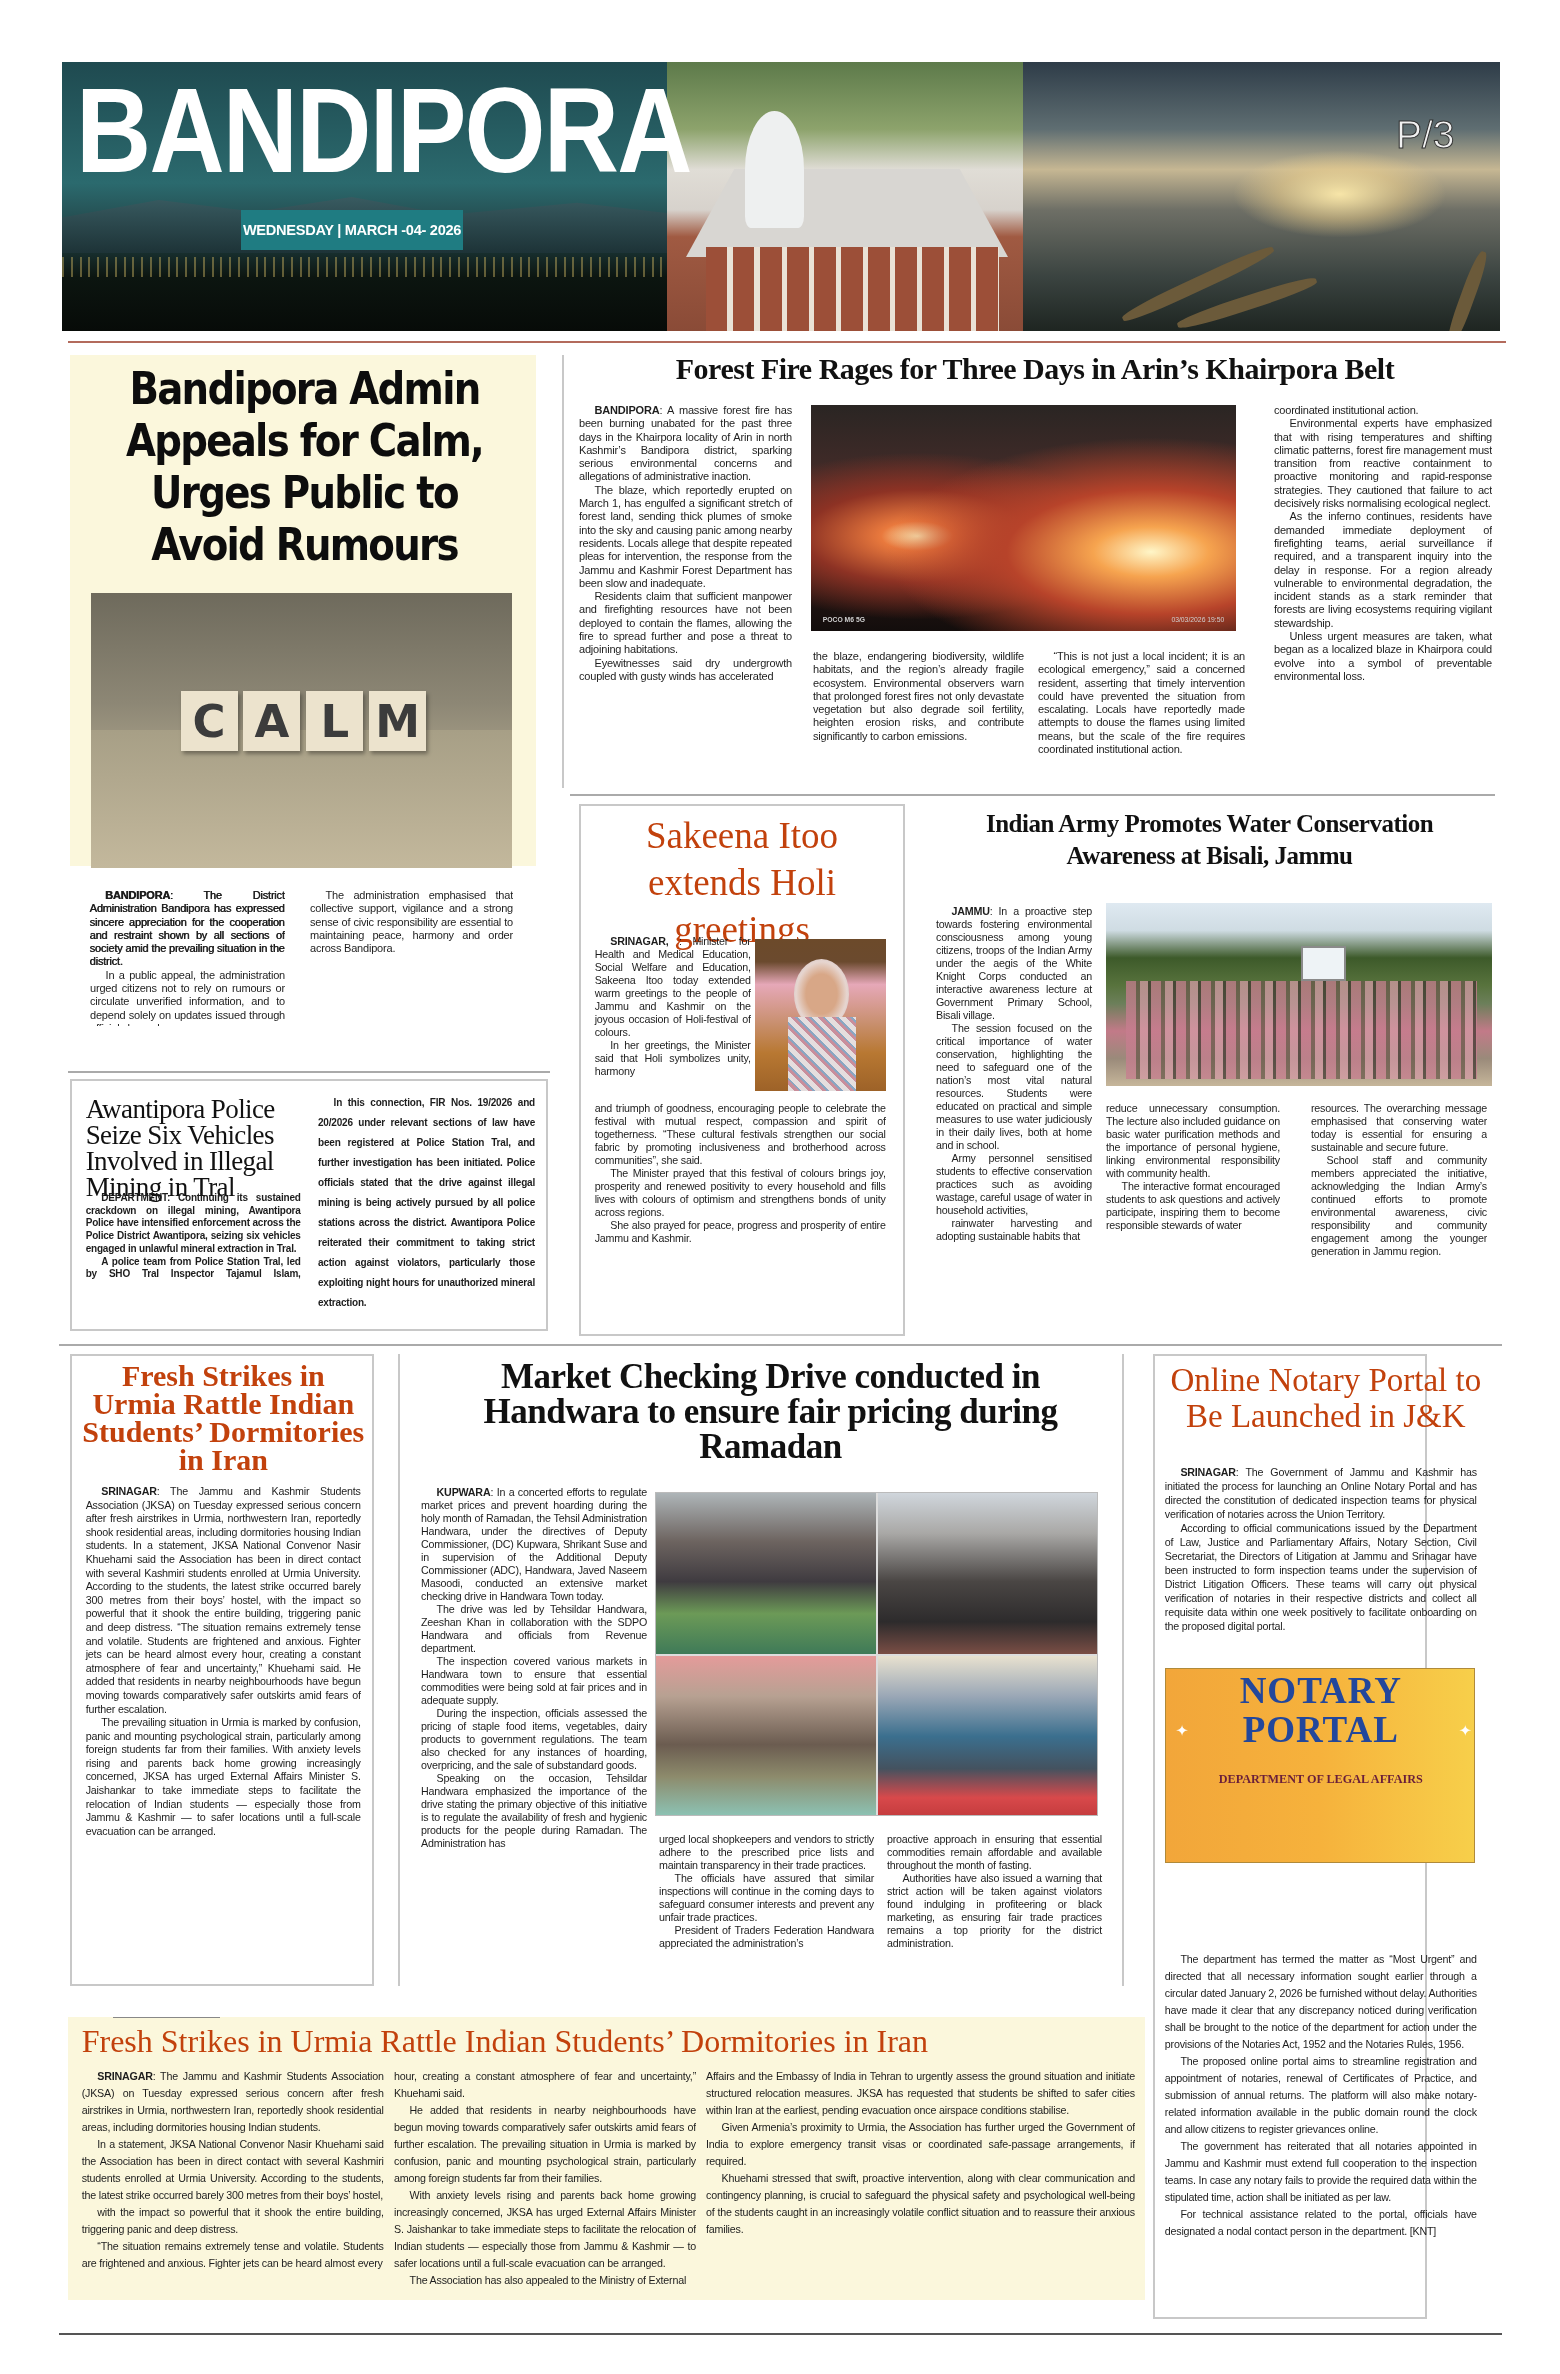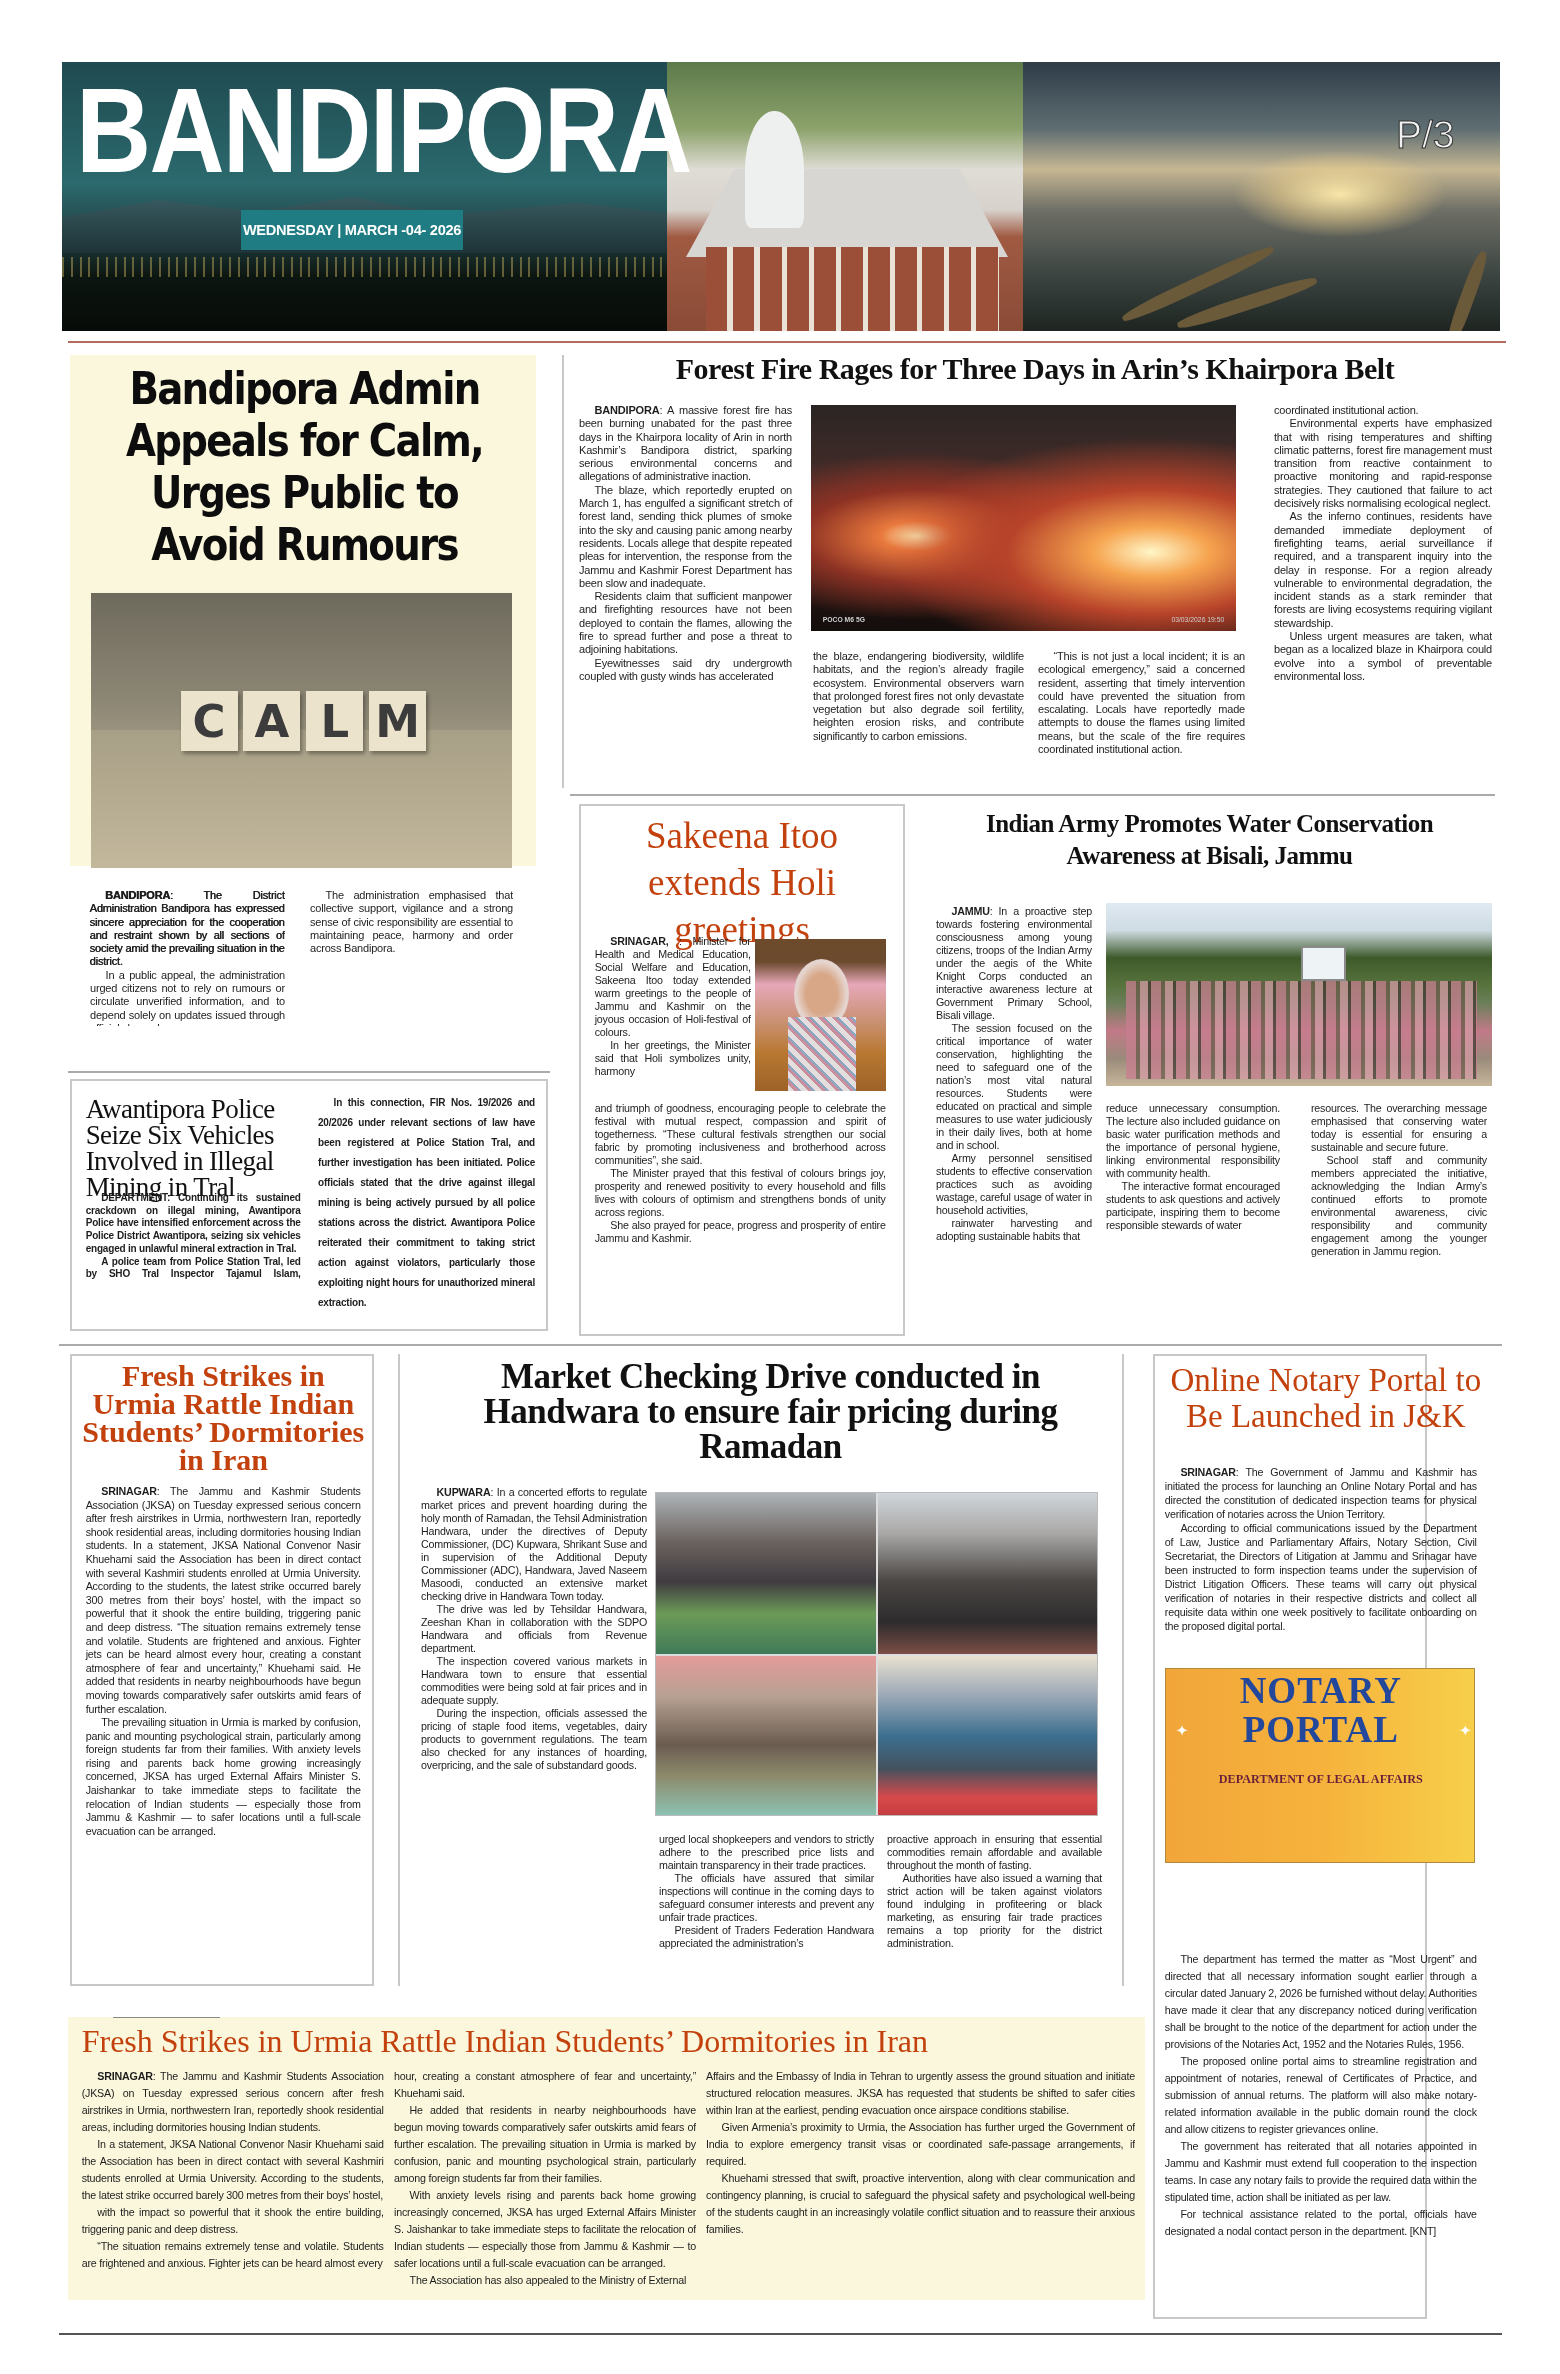--- a/index.html
+++ b/index.html
@@ -161,20 +161,21 @@
   </div>
 </div>
 
 <div class="abs" style="left:398px;top:1354px;width:2px;height:632px;background:#c8c8c8"></div>
 <div class="abs hl" style="left:468px;top:1359px;width:605px;font-size:35px;line-height:35px">Market Checking Drive conducted in Handwara to ensure fair pricing during Ramadan</div>
 <div class="abs p" style="left:421px;top:1486px;width:226px;font-size:10.7px;line-height:13px">
   <p><b>KUPWARA</b><span>: In a concerted efforts to regulate market prices and prevent hoarding during the holy month of Ramadan, the Tehsil Administration Handwara, under the directives of Deputy Commissioner, (DC) Kupwara, Shrikant Suse and in supervision of the Additional Deputy Commissioner (ADC), Handwara, Javed Naseem Masoodi, conducted an extensive market checking drive in Handwara Town today.</span></p>
   <p>The drive was led by Tehsildar Handwara, Zeeshan Khan in collaboration with the SDPO Handwara and officials from Revenue department.</p>
   <p>The inspection covered various markets in Handwara town to ensure that essential commodities were being sold at fair prices and in adequate supply.</p>
   <p>During the inspection, officials assessed the pricing of staple food items, vegetables, dairy products to government regulations. The team also checked for any instances of hoarding, overpricing, and the sale of substandard goods.</p>
+  <p style="height:78px;overflow:hidden">Speaking on the occasion, Tehsildar Handwara emphasized the importance of the drive stating the primary objective of this initiative is to regulate the availability of fresh and hygienic products for the people during Ramadan. The Administration has</p>
 </div>
 <div class="img" style="left:655px;top:1492px;width:443px;height:324px;border:1px solid #bbb;background:#ddd">
   <div class="abs" style="left:0;top:0;width:220px;height:161px;background:linear-gradient(180deg,#aeb5b8 0%,#6d6460 30%,#3f3b40 55%,#6c9a57 75%,#3f7a58 100%)"></div>
   <div class="abs" style="left:222px;top:0;width:220px;height:161px;background:linear-gradient(180deg,#d0d6dc 0%,#a9a8a6 25%,#4a4644 55%,#2d2b2c 80%,#7a4e45 100%)"></div>
   <div class="abs" style="left:0;top:163px;width:220px;height:161px;background:linear-gradient(180deg,#e49b9a 0%,#b7a192 25%,#6b5c50 55%,#8d8b6c 75%,#8cc4b6 100%)"></div>
   <div class="abs" style="left:222px;top:163px;width:220px;height:161px;background:linear-gradient(180deg,#e8e1cf 0%,#9aa7b6 25%,#3b6f8e 50%,#44525f 70%,#d8494b 88%,#c33b3d 100%)"></div>
 </div>
 <div class="abs p" style="left:659px;top:1833px;width:215px;font-size:10.7px;line-height:13px">
   <p style="text-indent:0">urged local shopkeepers and vendors to strictly adhere to the prescribed price lists and maintain transparency in their trade practices.</p>
   <p>The officials have assured that similar inspections will continue in the coming days to safeguard consumer interests and prevent any unfair trade practices.</p>

